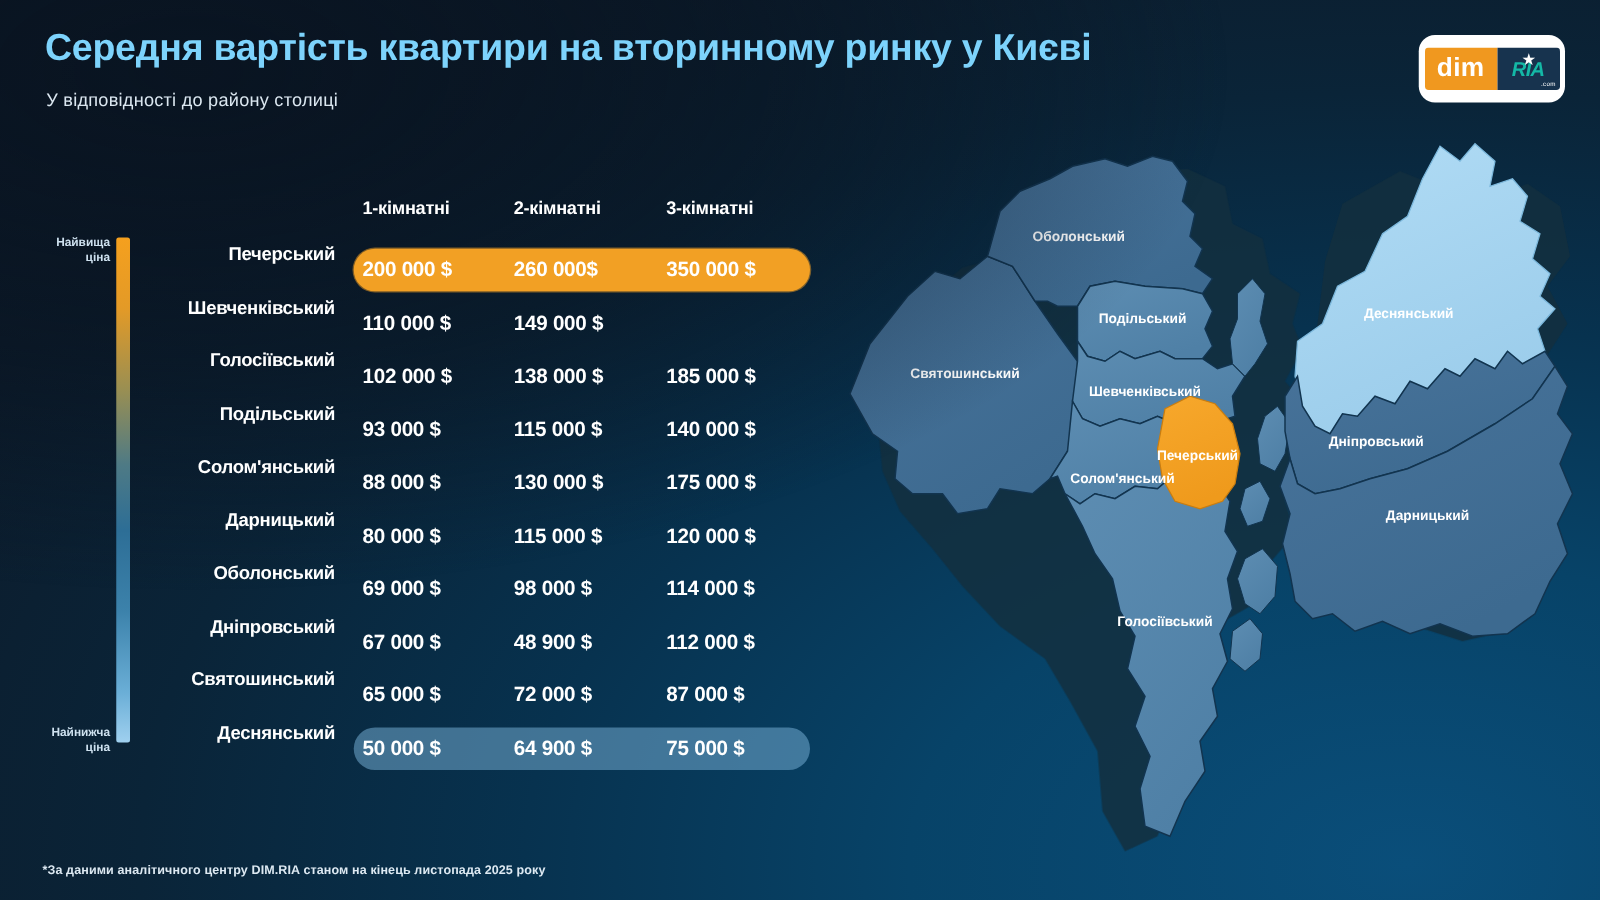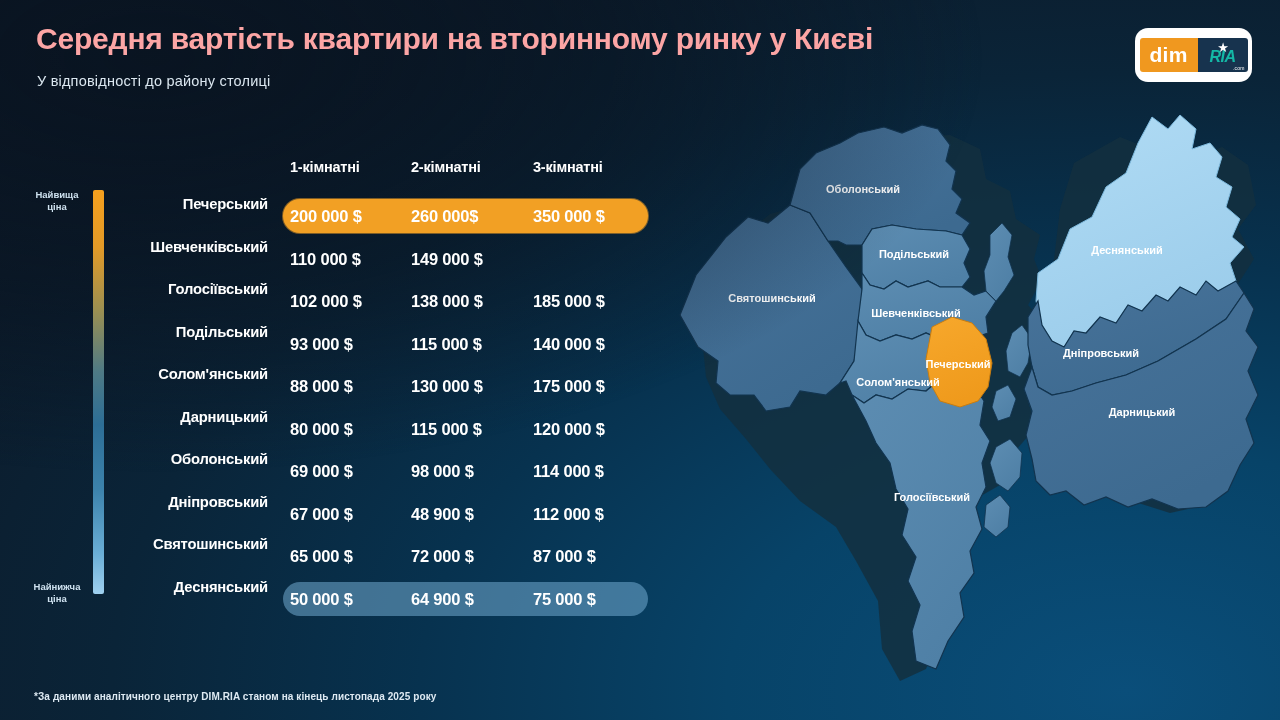--- a/index.html
+++ b/index.html
@@ -33,21 +33,21 @@
   }
 
   #frame { position: absolute; inset: 0; z-index: 5; }
 
   
   #title {
     position: absolute;
     left: 36px; top: 22px;
     font-size: 30px;
     font-weight: bold;
-    color: #fca5a5;
+    color: #7dd3fc;
     letter-spacing: -0.2px;
     white-space: nowrap;
   }
   #subtitle {
     position: absolute;
     left: 37px; top: 73px;
     font-size: 14.5px;
     color: #dbe7f0;
     font-weight: 400;
     letter-spacing: .2px;
@@ -126,21 +126,21 @@
         #9a8f52 30%,
         #4e7a85 45%,
         #2d6e96 58%,
         #3c82ab 74%,
         #6aaed6 90%,
         #9fd0ef 100%);
   }
   .legend-label {
     position: absolute;
     width: 62px;
-    text-align: center;
+    text-align: right;
     font-size: 9.5px;
     line-height: 1.25;
     color: #cfe2f0;
     font-weight: bold;
   }
   #legend-high { left: 26px; top: 189px; }
   #legend-low  { left: 26px; top: 581px; }
 
   
   #table {

